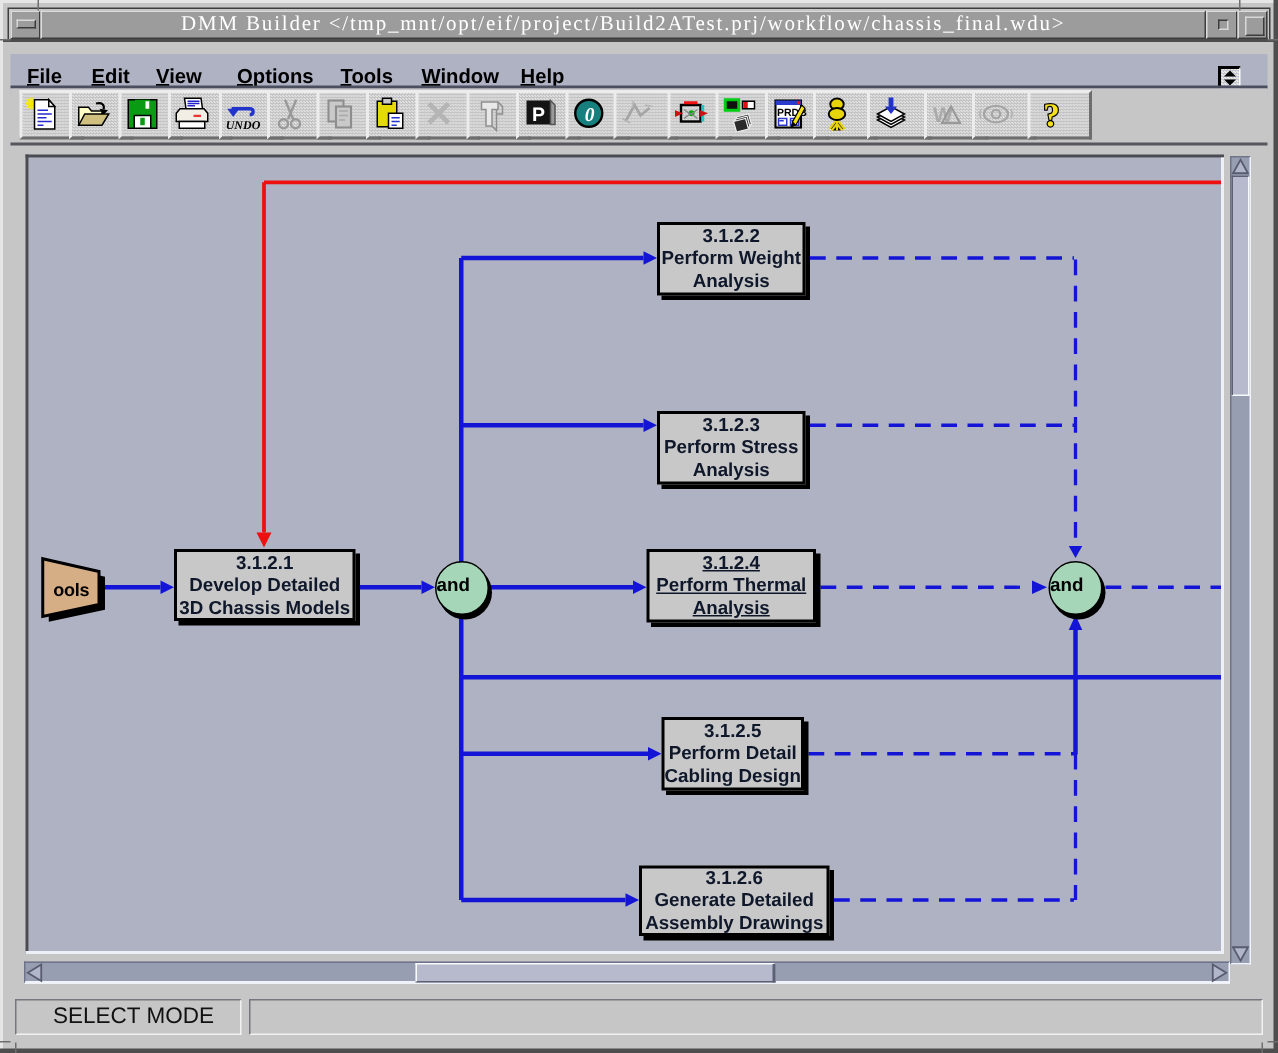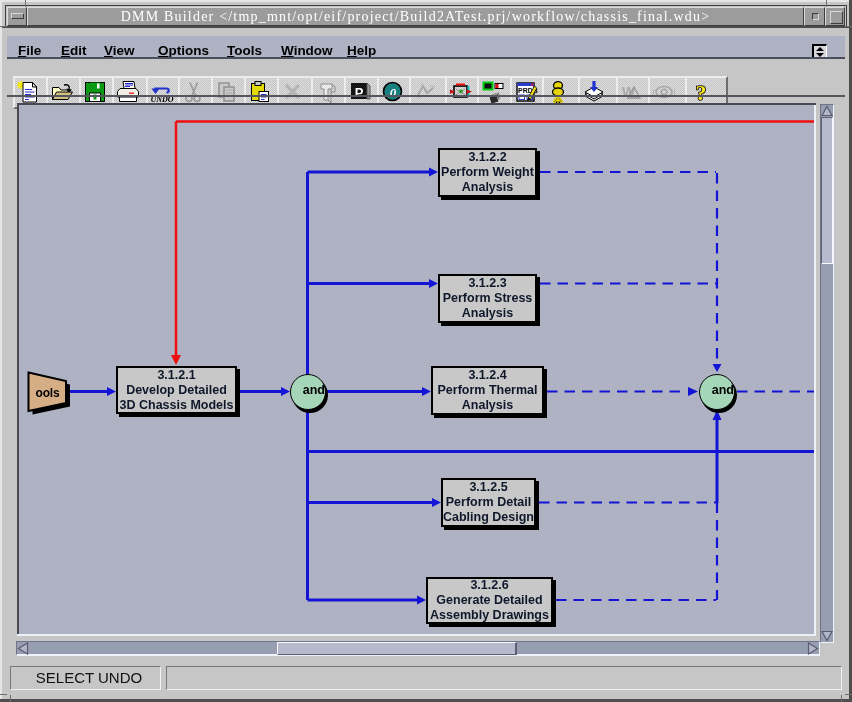--- a/index.html
+++ b/index.html
@@ -37,40 +37,40 @@
 #spin{position:absolute;left:805px;top:8px;width:12px;height:12px;
   border-left:2px solid #000;border-top:2px solid #000;
   border-right:1px solid #fff;border-bottom:1px solid #fff;
   background:repeating-conic-gradient(#e8ecdf 0 25%,#c8c4d8 0 50%);background-size:2px 2px;}
 .spt{position:absolute;left:2px;width:0;height:0;border-left:4px solid transparent;border-right:4px solid transparent;}
 #spup{top:1px;border-bottom:4px solid #000;}
 #spdn{top:7px;border-top:4px solid #000;}
 
 #toolbar{left:7px;top:59px;width:838px;height:36px;background:#c6c6c6;}
 #toolline{left:7px;top:95px;width:838px;height:2px;background:#56565e;}
-.tb{position:absolute;top:17px;width:43px;height:33px;box-sizing:border-box;
+.tb{position:absolute;top:1px;width:43px;height:33px;box-sizing:border-box;
   border-top:2px solid #ececec;border-left:2px solid #ececec;
   border-bottom:2px solid #6e6e6e;border-right:2px solid #6e6e6e;
   background:repeating-conic-gradient(#dedede 0 25%,#c4c4c4 0 50%);background-size:2px 2px;}
 .tb svg{position:absolute;left:2px;top:2px;}
 
 #canvas{left:19px;top:105px;width:795px;height:529px;background:#aeb2c3;}
 #cvtop{left:17px;top:103px;width:799px;height:2px;background:#4a4a52;}
 #cvleft{left:17px;top:103px;width:2px;height:533px;background:#4a4a52;}
 #cvright{left:814px;top:105px;width:2px;height:531px;background:#eef0f8;}
 #cvbottom{left:17px;top:634px;width:799px;height:2px;background:#eef0f8;}
 #diagram{left:19px;top:105px;}
 
 .node{position:absolute;background:#c8c8c8;border:2px solid #000;
   box-shadow:3px 3px 0 #000;box-sizing:border-box;
   font-size:12.5px;font-weight:bold;line-height:15px;text-align:center;color:#0f172a;
   display:flex;flex-direction:column;justify-content:center;}
 .and{position:absolute;width:36px;height:36px;border-radius:50%;background:#a5d6b8;
   border:1.7px solid #000;box-shadow:2px 3px 0 #000;box-sizing:border-box;
-  font-size:12.5px;font-weight:bold;text-align:right;line-height:31px;}
+  font-size:12.5px;font-weight:bold;text-align:left;line-height:31px;}
 #begintxt{left:29px;top:386px;width:37px;font-size:12px;font-weight:bold;letter-spacing:-0.2px;text-align:center;}
 
 #vsb{left:820px;top:104px;width:14px;height:539px;background:#989eb2;
   border-left:1px solid #70748a;border-top:1px solid #70748a;
   border-right:1.5px solid #f0f2fa;border-bottom:1.5px solid #f0f2fa;box-sizing:border-box;}
 #vthumb{left:821px;top:117px;width:12px;height:147px;background:#b6bacc;box-sizing:border-box;
   border-left:1px solid #5c6074;border-top:1px solid #5c6074;
   border-right:1px solid #f8faff;border-bottom:1px solid #f8faff;}
 #hsb{left:16px;top:641px;width:804px;height:15px;background:#989eb2;
   border-left:1px solid #70748a;border-top:1px solid #70748a;
@@ -345,21 +345,21 @@
  <path d="M176 121.5 V355"></path>
 </g>
 <polygon points="171,355 181,355 176,365" fill="#ee1010"></polygon>
 <polygon points="32.5,376 70,384.5 70,406.5 32.5,414.5" fill="#000"></polygon>
 <polygon points="28.5,372.5 66,381 66,403 28.5,411" fill="#d5ae85" stroke="#000" stroke-width="2"></polygon>
 </svg>
 
 <div class="node" style="left:116px;top:366px;width:121px;height:48px;">3.1.2.1<br>Develop Detailed<br>3D Chassis Models</div>
 <div class="node" style="left:438px;top:148px;width:99px;height:49px;">3.1.2.2<br>Perform Weight<br>Analysis</div>
 <div class="node" style="left:438px;top:259px;width:99px;height:49px;margin-top:15px;">3.1.2.3<br>Perform Stress<br>Analysis</div>
-<div class="node" style="left:431px;top:366px;width:113px;height:49px;">3.1.2.4<br>Perform Thermal<br>Analysis</div>
+<div class="node" style="left:431px;top:366px;width:113px;height:49px;text-decoration:underline;">3.1.2.4<br>Perform Thermal<br>Analysis</div>
 <div class="node" style="left:441px;top:478px;width:95px;height:49px;">3.1.2.5<br>Perform Detail<br>Cabling Design</div>
 <div class="node" style="left:426px;top:577px;width:127px;height:47px;">3.1.2.6<br>Generate Detailed<br>Assembly Drawings</div>
 <div class="and" style="left:290px;top:374px;">and</div>
 <div class="and" style="left:699px;top:374px;">and</div>
 <div class="abs" id="begintxt">ools</div>
 
 <div class="abs" id="vsb"></div>
 <div class="abs" id="vthumb"></div>
 <div class="abs" id="hsb"></div>
 <div class="abs" id="hthumb"></div>
@@ -369,21 +369,21 @@
 <svg class="abs" style="left:821px;top:630px" width="12" height="12" viewBox="0 0 12 12">
     <polygon points="6,10.5 11,1.5 1,1.5" fill="#b2b6ca" stroke="#585c6e" stroke-width="1.2"></polygon>
   </svg>
 <svg class="abs" style="left:17px;top:642px" width="12" height="13" viewBox="0 0 12 13">
     <polygon points="1.5,6.5 10.5,1 10.5,12" fill="#b2b6ca" stroke="#585c6e" stroke-width="1.2"></polygon>
   </svg>
 <svg class="abs" style="left:807px;top:642px" width="12" height="13" viewBox="0 0 12 13">
     <polygon points="10.5,6.5 1.5,1 1.5,12" fill="#b2b6ca" stroke="#585c6e" stroke-width="1.2"></polygon>
   </svg>
 
-<div class="abs spanel" id="sp1">SELECT UNDO</div>
+<div class="abs spanel" id="sp1">SELECT MODE</div>
 <div class="abs spanel" id="sp2"></div>
 <div class="abs" id="frame-right"></div>
 <div class="abs" id="frame-bottom"></div>
 <div class="abs" style="left:25px;top:0;width:1px;height:7px;background:#6e6e6e"></div>
 <div class="abs" style="left:826px;top:0;width:1px;height:7px;background:#6e6e6e"></div>
 <div class="abs" style="left:0;top:26px;width:7px;height:1px;background:#6e6e6e"></div>
 <div class="abs" style="left:0;top:694px;width:7px;height:1px;background:#6e6e6e"></div>
 <div class="abs" style="left:845px;top:26px;width:7px;height:1px;background:#6e6e6e"></div>
 <div class="abs" style="left:845px;top:694px;width:7px;height:1px;background:#6e6e6e"></div>
 <div class="abs" style="left:10px;top:695px;width:1px;height:7px;background:#6e6e6e"></div>

